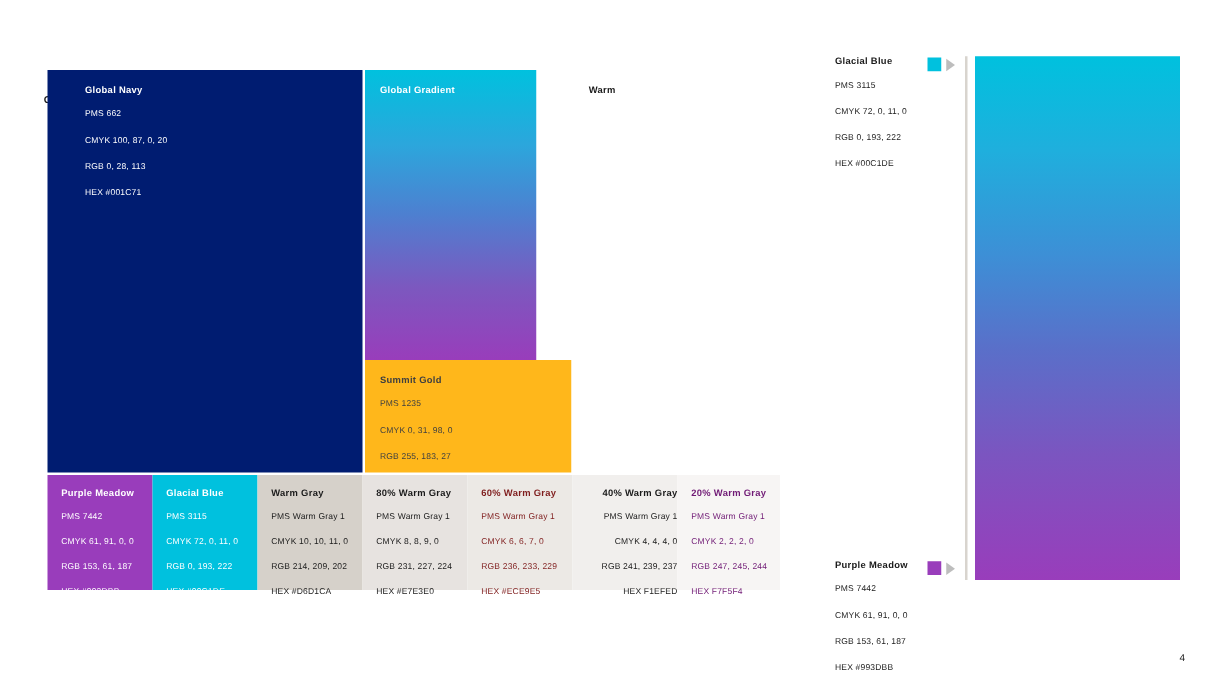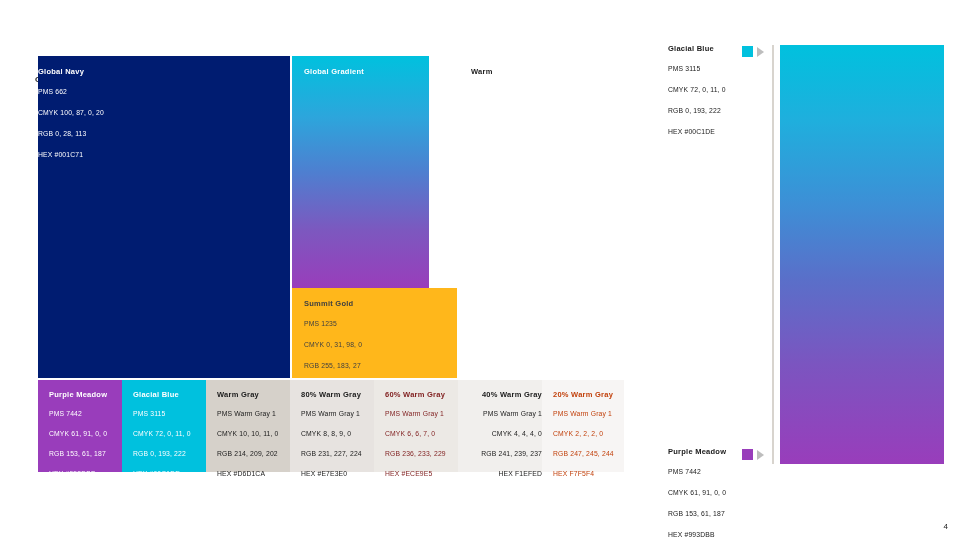--- a/index.html
+++ b/index.html
@@ -62,21 +62,21 @@
   }
 
   
   .block-navy {
     left: 0;
     top: 0;
     width: 252px;
     height: 322px;
     background: #001C71;
     color: #ffffff;
-    padding: 12px 0 0 0;
+    padding: 12px 0 0 30px;
   }
   .block-navy .block-specs { margin-top: 10px; }
 
   .block-gradient {
     left: 254px;
     top: 0;
     width: 137px;
     height: 232px;
     background: linear-gradient(180deg, #00C1DE 0%, #2CA6DC 26%, #4E7FD0 50%, #7C58BF 75%, #993DBB 100%);
     color: #ffffff;
@@ -119,21 +119,21 @@
     height: 100%;
   }
   .swatch .block-specs { margin-top: 9px; }
 
   .sw-purple   { width: 84px;  background: #993DBB; color: #ffffff; }
   .sw-glacial  { width: 84px;  background: #00C1DE; color: #ffffff; }
   .sw-warm     { width: 84px;  background: #D6D1CA; color: #1a1a1a; }
   .sw-warm80   { width: 84px;  background: #E7E3E0; color: #1a1a1a; }
   .sw-warm60   { width: 84px;  background: #ECE9E5; color: #7f1d1d; }
   .sw-warm40   { width: 84px;  background: #F1EFED; color: #1a1a1a; text-align: right; }
-  .sw-warm20   { width: 82px;  background: #F7F5F4; color: #c2410c; }
+  .sw-warm20   { width: 82px;  background: #F7F5F4; color: #701a75; }
 
   
   .right-panel {
     position: absolute;
     left: 668px;
     top: 45px;
     width: 276px;
     height: 430px;
   }
 

